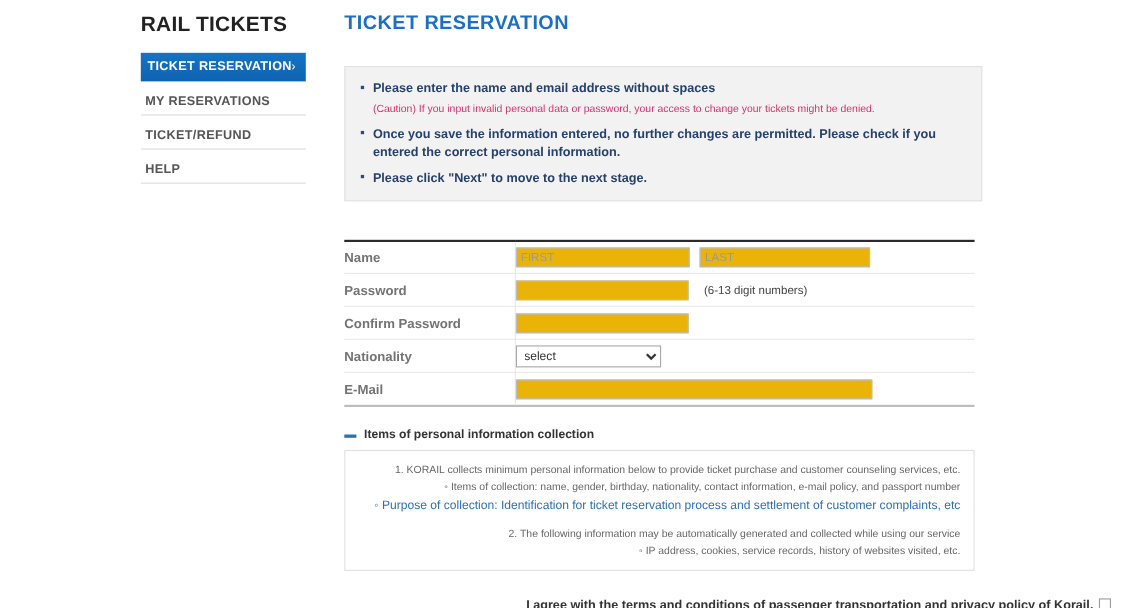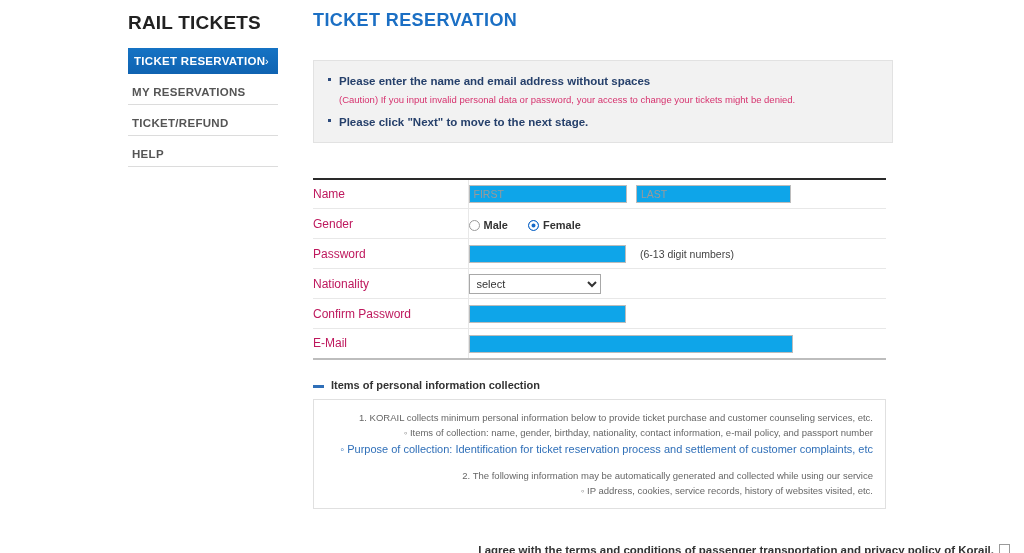--- a/index.html
+++ b/index.html
@@ -71,27 +71,27 @@
   }
 
   
   .form-wrap { margin-top: 35px; width: 573px; }
   table.form { border-collapse: collapse; width: 573px; }
   table.form tr { height: 30px; }
   table.form td { border-bottom: 1px solid #e8e8e8; padding: 0; }
   table.form tr:first-child td { border-top: 2px solid #2a2a2a; }
   table.form tr:last-child td { border-bottom: 2px solid #bdbdbd; }
   td.lbl {
-    width: 155px; font-size: 12px; font-weight: normal; color: #be185d;
+    width: 155px; font-size: 12px; font-weight: bold; color: #737373;
     padding-left: 30px; border-right: 1px solid #e8e8e8;
   }
   td.val { padding-left: 12px; }
 
   input.txt {
-    height: 18px; border: 1px solid #bcbcbc; background: #0ea5e9;
+    height: 18px; border: 1px solid #bcbcbc; background: #eab308;
     font-family: "Liberation Sans", sans-serif; font-size: 10.5px;
     color: #333; padding: 0 4px; vertical-align: middle;
     outline: none;
   }
   input.txt::placeholder { color: #999; }
   .w-first { width: 158px; }
   .w-last  { width: 155px; margin-left: 5px; }
   .w-pass  { width: 157px; }
   .w-mail  { width: 324px; }
   .hint { font-size: 10.5px; color: #444; margin-left: 10px; vertical-align: middle; }
@@ -175,71 +175,62 @@
 
     <div class="notice">
       <ul>
         <li>
           <span class="bullet"></span>
           <div class="notice-main">Please enter the name and email address without spaces</div>
           <div class="notice-caution">(Caution) If you input invalid personal data or password, your access to change your tickets might be denied.</div>
         </li>
         <li>
           <span class="bullet"></span>
+          <div class="notice-main">Once you save the information entered, no further changes are permitted. Please check if you entered the correct personal information.</div>
+        </li>
+        <li>
+          <span class="bullet"></span>
           <div class="notice-main">Please click "Next" to move to the next stage.</div>
         </li>
       </ul>
     </div>
 
     <div class="form-wrap">
       <table class="form">
         <tbody>
           <tr>
             <td class="lbl">Name</td>
             <td class="val">
               <input class="txt w-first" type="text" placeholder="FIRST" style="">
               <input class="txt w-last" type="text" placeholder="LAST" style="">
             </td>
           </tr>
 
-          <tr>
-            <td class="lbl">Gender</td>
-            <td class="val">
-              <div class="radio-group">
-                <span class="radio-opt">
-                  <span class="dot"></span><span>Male</span>
-                </span>
-                <span class="radio-opt checked">
-                  <span class="dot"></span><span>Female</span>
-                </span>
-              </div>
-            </td>
-          </tr>
 
           <tr>
             <td class="lbl">Password</td>
             <td class="val">
               <input class="txt w-pass" type="password" style="">
               <span class="hint">(6-13 digit numbers)</span>
+            </td>
+          </tr>
+
+          <tr>
+            <td class="lbl">Confirm Password</td>
+            <td class="val">
+              <input class="txt w-pass" type="password" style="">
             </td>
           </tr>
 
           <tr>
             <td class="lbl">Nationality</td>
             <td class="val">
               <select class="sel">
                 <option>select</option>
               </select>
-            </td>
-          </tr>
-
-          <tr>
-            <td class="lbl">Confirm Password</td>
-            <td class="val">
-              <input class="txt w-pass" type="password" style="">
             </td>
           </tr>
 
           <tr>
             <td class="lbl">E-Mail</td>
             <td class="val">
               <input class="txt w-mail" type="text" style="">
             </td>
           </tr>
         </tbody>

